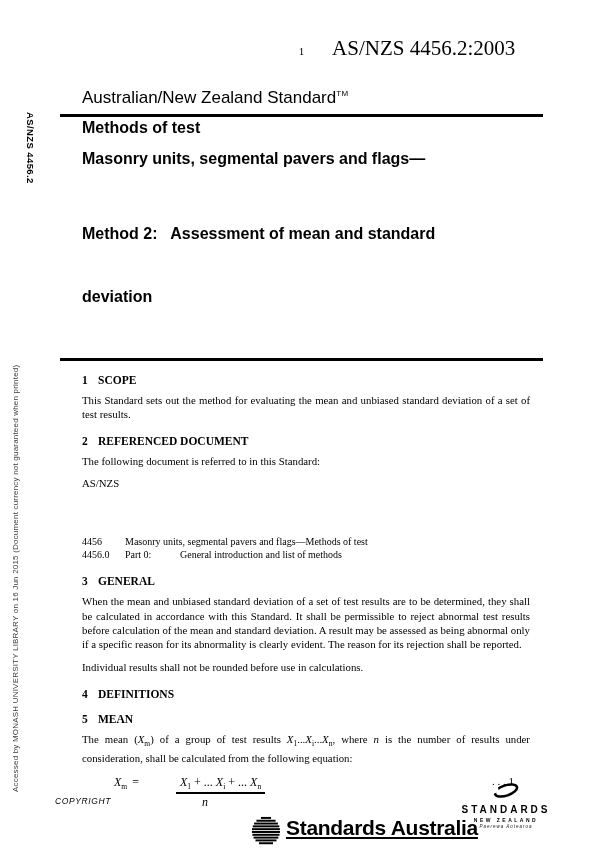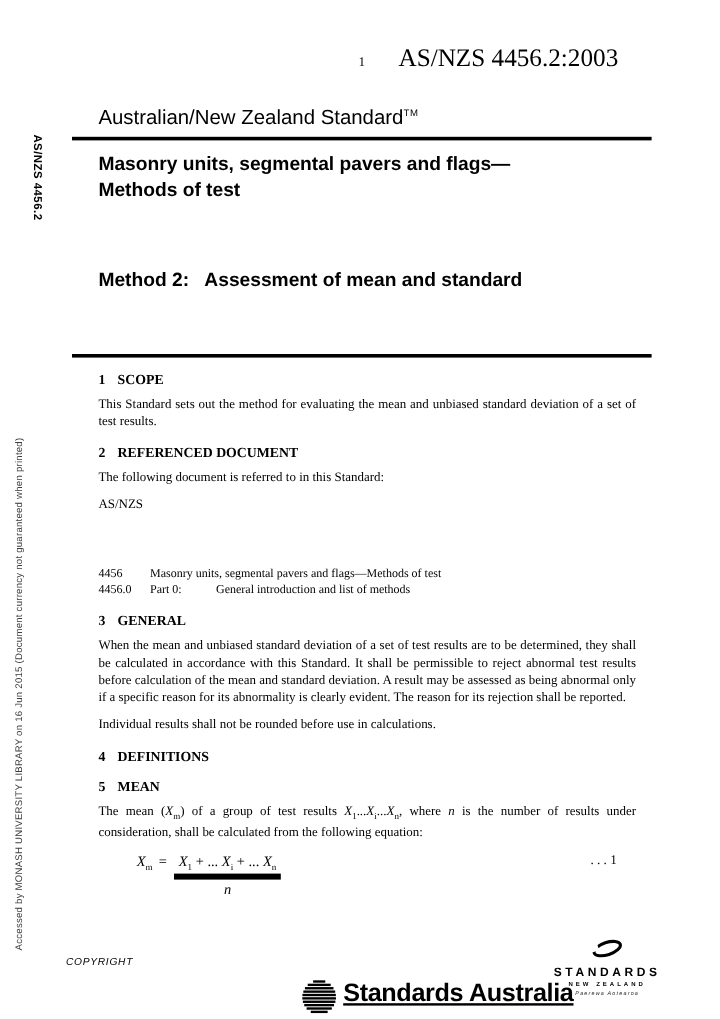--- a/index.html
+++ b/index.html
@@ -45,21 +45,21 @@
   .ref-block{font-size:10.8px;line-height:13.8px;margin:2px 0 4px 0;}
   .ref-grid{display:grid;grid-template-columns:43px 55px auto;font-size:10px;
     line-height:13.8px;margin-top:44px;}
   .ref-desc-span{grid-column:2 / 4;}
 
   
   .equation{display:flex;align-items:flex-start;margin:8px 0 0 32px;
     font-size:12px;}
   .frac{display:inline-flex;flex-direction:column;text-align:center;
     margin-left:6px;white-space:pre;}
-  .frac .frac-num{border-bottom:5px solid #000000;padding:0 4px 1px;white-space:pre;}
+  .frac .frac-num{border-bottom:2px solid #000000;padding:0 4px 1px;white-space:pre;margin-left:31px;}
   .frac .frac-den{padding-top:1px;}
   .eq-eq{margin-left:5px;}
   .eq-number{margin-left:auto;margin-right:16px;font-size:11px;}
 
   
   .copyright{position:absolute;left:55px;top:796px;
     font-family:"Liberation Sans",sans-serif;font-size:8.5px;letter-spacing:.6px;font-style:italic;}
   .sa-logo{position:absolute;left:251px;top:816px;display:flex;
     align-items:flex-start;gap:5px;text-decoration:underline;}
   .sa-name{font-family:"Liberation Sans",sans-serif;font-weight:700;
@@ -86,25 +86,26 @@
   </div>
 
   <div class="content">
 
     <div class="std-family pad">
       <span>Australian/New Zealand Standard</span><span class="tm">TM</span>
     </div>
 
     <div class="rule"></div>
 
+    <div class="doc-title pad">Methods of test</div>
     <div class="doc-title first pad">Masonry units, segmental pavers and flags—</div>
-    <div class="doc-title pad">Methods of test</div>
 
     <div class="doc-title method pad">
       <div>Method 2:   Assessment of mean and standard</div>
+      <div>deviation</div>
     </div>
 
     <div class="rule"></div>
 
     <div class="section-heading pad">
       <span class="num">1</span>
       <span>SCOPE</span>
     </div>
     <p class="body-text pad">This Standard sets out the method for evaluating the mean and unbiased standard deviation of a set of test results.</p>
 

